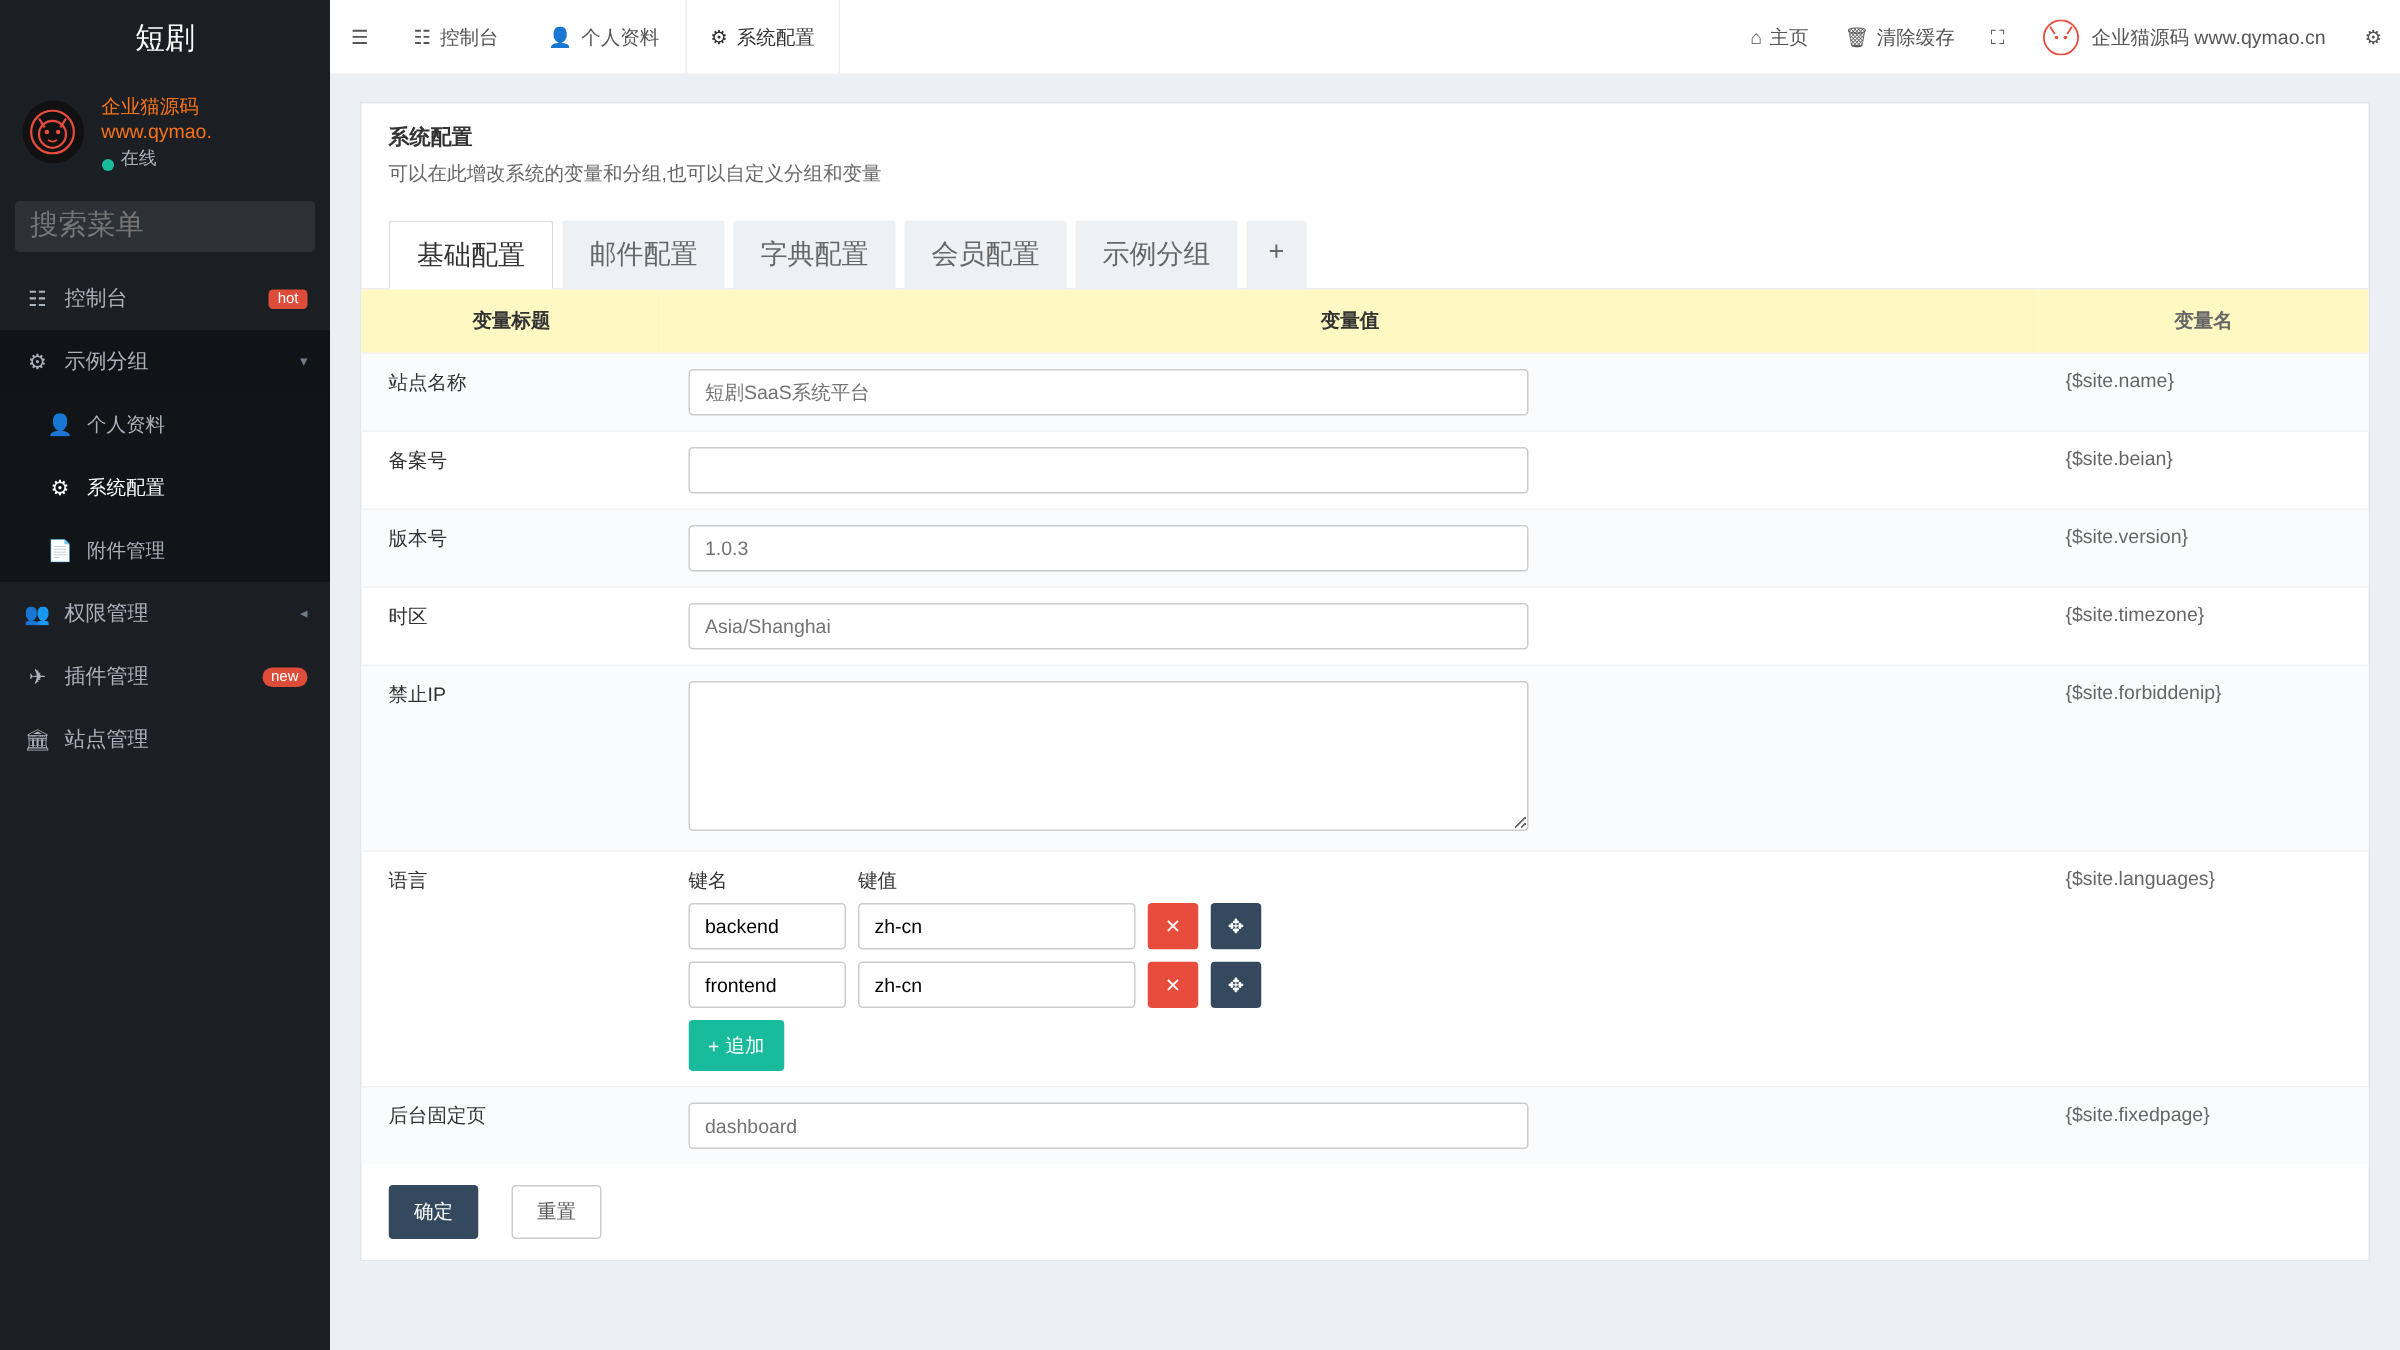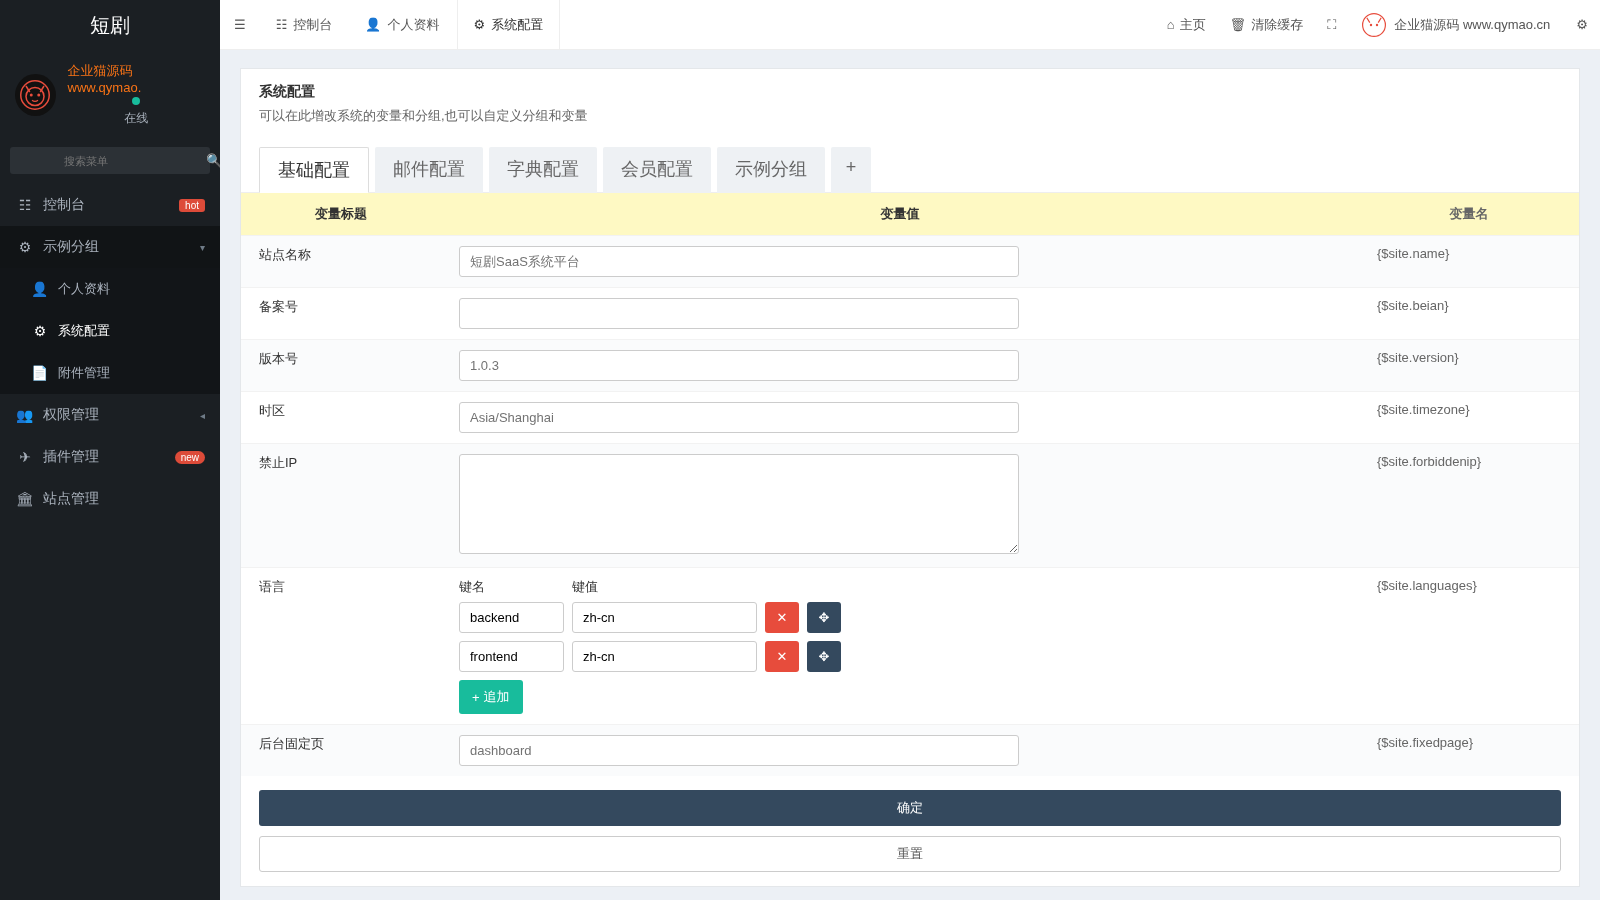--- a/index.html
+++ b/index.html
@@ -5,24 +5,24 @@
 * { box-sizing: border-box; margin: 0; padding: 0; }
 body { font-family: -apple-system, "Helvetica Neue", Arial, sans-serif; font-size: 13px; color: #333; background: #f4f6f8; width: 1600px; height: 900px; overflow: hidden; }
 
 
 .sidebar { position: fixed; left: 0; top: 0; width: 220px; height: 900px; background: #1b1f23; color: #aab2bd; }
 .sidebar-brand { height: 50px; display: flex; align-items: center; justify-content: center; color: #fff; font-size: 20px; background: #1b1f23; }
 .sidebar-user { display: flex; align-items: center; padding: 12px 15px; gap: 12px; }
 .avatar { width: 42px; height: 42px; border-radius: 50%; background: #111; display: flex; align-items: center; justify-content: center; }
 .avatar svg { width: 30px; height: 30px; }
 .user-info { font-size: 13px; color: #f97316; }
-.user-status { font-size: 12px; color: #aab2bd; display: flex; align-items: center; gap: 5px; margin-top: 2px; flex-direction: column; }
+.user-status { font-size: 12px; color: #aab2bd; display: flex; align-items: flex-end; gap: 5px; margin-top: 2px; }
 .dot-online { width: 8px; height: 8px; border-radius: 50%; background: #18bc9c; display: inline-block; }
 .sidebar-search { margin: 8px 10px 10px 10px; background: #2c3136; border-radius: 3px; display: flex; align-items: center; padding: 6px 10px; }
-.sidebar-search input { flex: 1; background: transparent; border: none; color: #aab2bd; font-size: 11px; outline: none; margin-left: 44px; }
+.sidebar-search input { flex: 1; background: transparent; border: none; color: #aab2bd; font-size: 19px; outline: none; }
 .sidebar-search .icon { color: #6f7b87; font-size: 13px; }
 .nav { list-style: none; }
 .nav-item { display: flex; align-items: center; padding: 12px 15px; color: #aab2bd; cursor: pointer; font-size: 14px; }
 .nav-item.active { background: #3d6df0; color: #fff; }
 .nav-item .nav-icon { width: 20px; text-align: center; margin-right: 8px; font-size: 14px; }
 .nav-item .caret { margin-left: auto; font-size: 10px; color: #6f7b87; }
 .nav-sub .nav-item { padding-left: 30px; font-size: 13px; }
 .nav-sub { background: #121518; }
 .badge-hot { background: #dd4b39; color: #fff; font-size: 10px; padding: 1px 6px; border-radius: 3px; margin-left: auto; }
 .badge-new { background: #dd4b39; color: #fff; font-size: 10px; padding: 1px 6px; border-radius: 8px; margin-left: auto; }
@@ -64,21 +64,21 @@
 .kv-input.val { width: 185px; }
 .btn { display: inline-flex; align-items: center; justify-content: center; padding: 7px 12px; border-radius: 3px; font-size: 13px; cursor: pointer; border: 1px solid transparent; gap: 4px; }
 .btn-danger { background: #e74c3c; color: #fff; width: 34px; padding: 7px 0; }
 .btn-primary-dark { background: #34495e; color: #fff; width: 34px; padding: 7px 0; }
 .btn-success { background: #18bc9c; color: #fff; }
 .btn-submit { background: #34495e; color: #fff; padding: 8px 16px; }
 .btn-default { background: #fff; border: 1px solid #ccc; color: #555; padding: 8px 16px; }
 .kv-header { display: flex; gap: 8px; margin-bottom: 6px; font-size: 13px; color: #333; }
 .kv-header .h1 { width: 105px; }
 .kv-header .h2 { width: 185px; }
-.actions { padding: 14px 18px; display: flex; gap: 10px; flex-direction: column; }
+.actions { padding: 14px 18px; display: flex; gap: 22px; }
 
 
 .i { font-style: normal; }
 </style>
 </head>
 <body>
 
 <aside class="sidebar">
   <div class="sidebar-brand">短剧</div>
 

